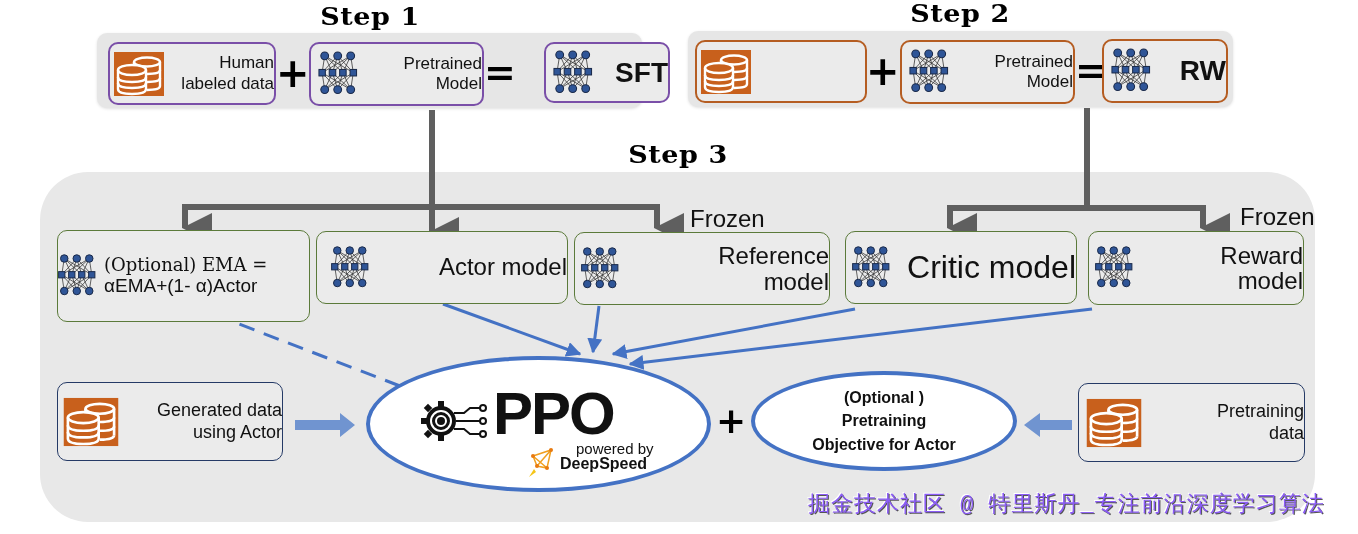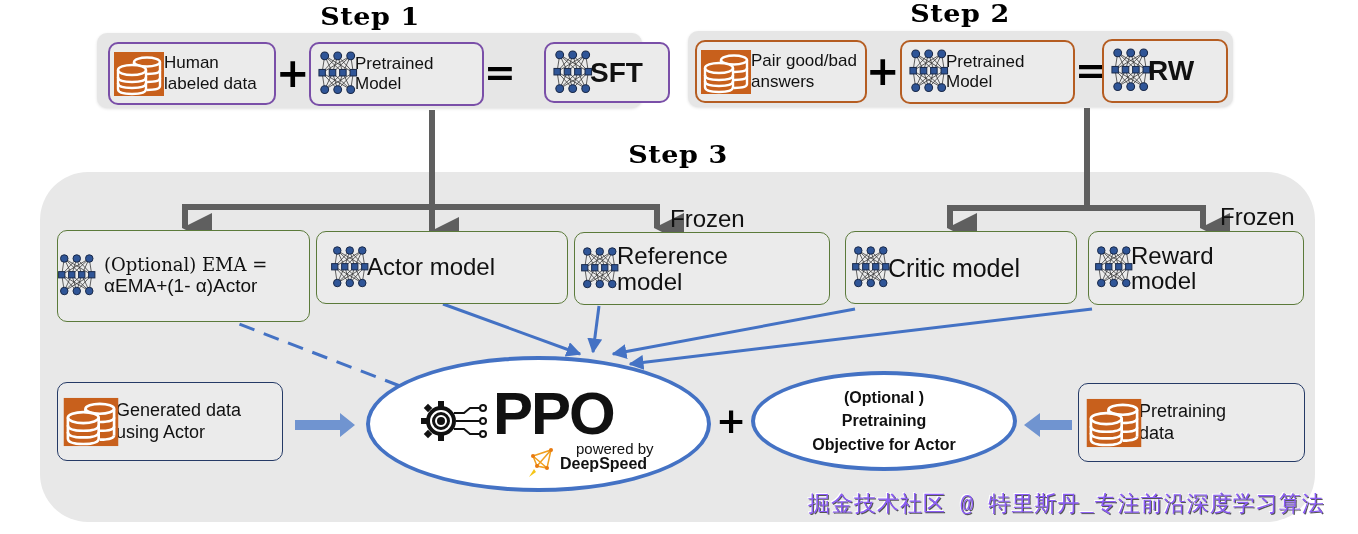--- a/index.html
+++ b/index.html
@@ -6,23 +6,23 @@
   body { width:1358px; height:534px; position:relative; overflow:hidden; font-family:"DejaVu Sans", sans-serif; color:#111; }
   .abs { position:absolute; }
   .step-title { position:absolute; font-family:"DejaVu Serif", serif; font-weight:900; font-size:25px; letter-spacing:0.5px; color:#000; text-align:center; transform:scaleX(1.08); }
   .panel { position:absolute; background:#e6e6e6; border-radius:10px; box-shadow:0 1px 3px rgba(0,0,0,0.12); }
   .big-panel { position:absolute; background:#e8e8e8; border-radius:48px; }
   .box { position:absolute; background:#ebebeb; border-radius:10px; display:flex; align-items:center; box-sizing:border-box; }
   .b-purple { border:2px solid #7a4fa8; }
   .b-orange { border:2px solid #b55d22; }
   .b-green { border:1.5px solid #5b7a3a; }
   .b-navy { border:1.5px solid #253a66; }
-  .lbl { font-family:"Liberation Sans", sans-serif; text-align:left; line-height:1.2; flex:1; }
+  .lbl { font-family:"Liberation Sans", sans-serif; text-align:right; line-height:1.2; flex:1; }
   .op { position:absolute; font-family:"DejaVu Sans", sans-serif; font-weight:900; color:#000; }
-  .frozen { position:absolute; font-family:"Liberation Sans", sans-serif; font-size:24px; color:#111; }
+  .frozen { position:absolute; font-family:"Liberation Sans", sans-serif; font-size:24px; color:#111;margin-left:20px; }
   .ellipse { position:absolute; background:#fff; border:4px solid #4472c4; border-radius:50%; box-sizing:border-box; }
   .watermark { position:absolute; font-family:Liberation Mono, monospace; font-size:22px; color:#8b5cf6; text-shadow:1px 1px 0 #555, -1px -1px 0 #fff; letter-spacing:1px; }
   svg.overlay { position:absolute; left:0; top:0; pointer-events:none; }
 </style>
 </head>
 <body>
 
 <svg width="0" height="0" style="position:absolute">
   <defs>
     <g id="nn">
@@ -107,24 +107,20 @@
     </svg>
   <div class="lbl" style="font-size:28px;font-weight:bold;">SFT</div>
 </div>
 
 <div class="step-title" style="left:890px;top:-1px;width:140px;">Step 2</div>
 <div class="panel" style="left:688px;top:31px;width:545px;height:76px;"></div>
 <div class="box b-orange" style="left:695px;top:40px;width:172px;height:63px;padding-left:4px;">
   <svg width="50" height="44">
       <use href="#db"></use>
     </svg>
-  <div class="lbl" style="font-size:17px;">
-    <div>Pair good/bad</div>
-    <div>answers</div>
-  </div>
 </div>
 <div class="op" style="left:866px;top:48px;font-size:40px;">+</div>
 <div class="box b-orange" style="left:900px;top:40px;width:175px;height:64px;padding-left:6px;">
   <svg width="32" height="36" style="transform:scale(1.3);margin-left:6px;">
       <use href="#nn"></use>
     </svg>
   <div class="lbl" style="font-size:17px;">
     <div>Pretrained</div>
     <div>Model</div>
   </div>
@@ -196,21 +192,21 @@
     </svg>
   <div class="lbl" style="font-size:24px;line-height:1.05;">
     <div>Reference</div>
     <div>model</div>
   </div>
 </div>
 <div class="box b-green" style="left:845px;top:231px;width:232px;height:73px;padding-left:6px;">
   <svg width="32" height="36" style="transform:scale(1.25);margin-left:4px;">
       <use href="#nn"></use>
     </svg>
-  <div class="lbl" style="font-size:25px;">Critic model</div>
+  <div class="lbl" style="font-size:32px;">Critic model</div>
 </div>
 <div class="box b-green" style="left:1088px;top:231px;width:216px;height:74px;padding-left:6px;">
   <svg width="32" height="36" style="transform:scale(1.25);margin-left:4px;">
       <use href="#nn"></use>
     </svg>
   <div class="lbl" style="font-size:24px;line-height:1.05;">
     <div>Reward</div>
     <div>model</div>
   </div>
 </div>

